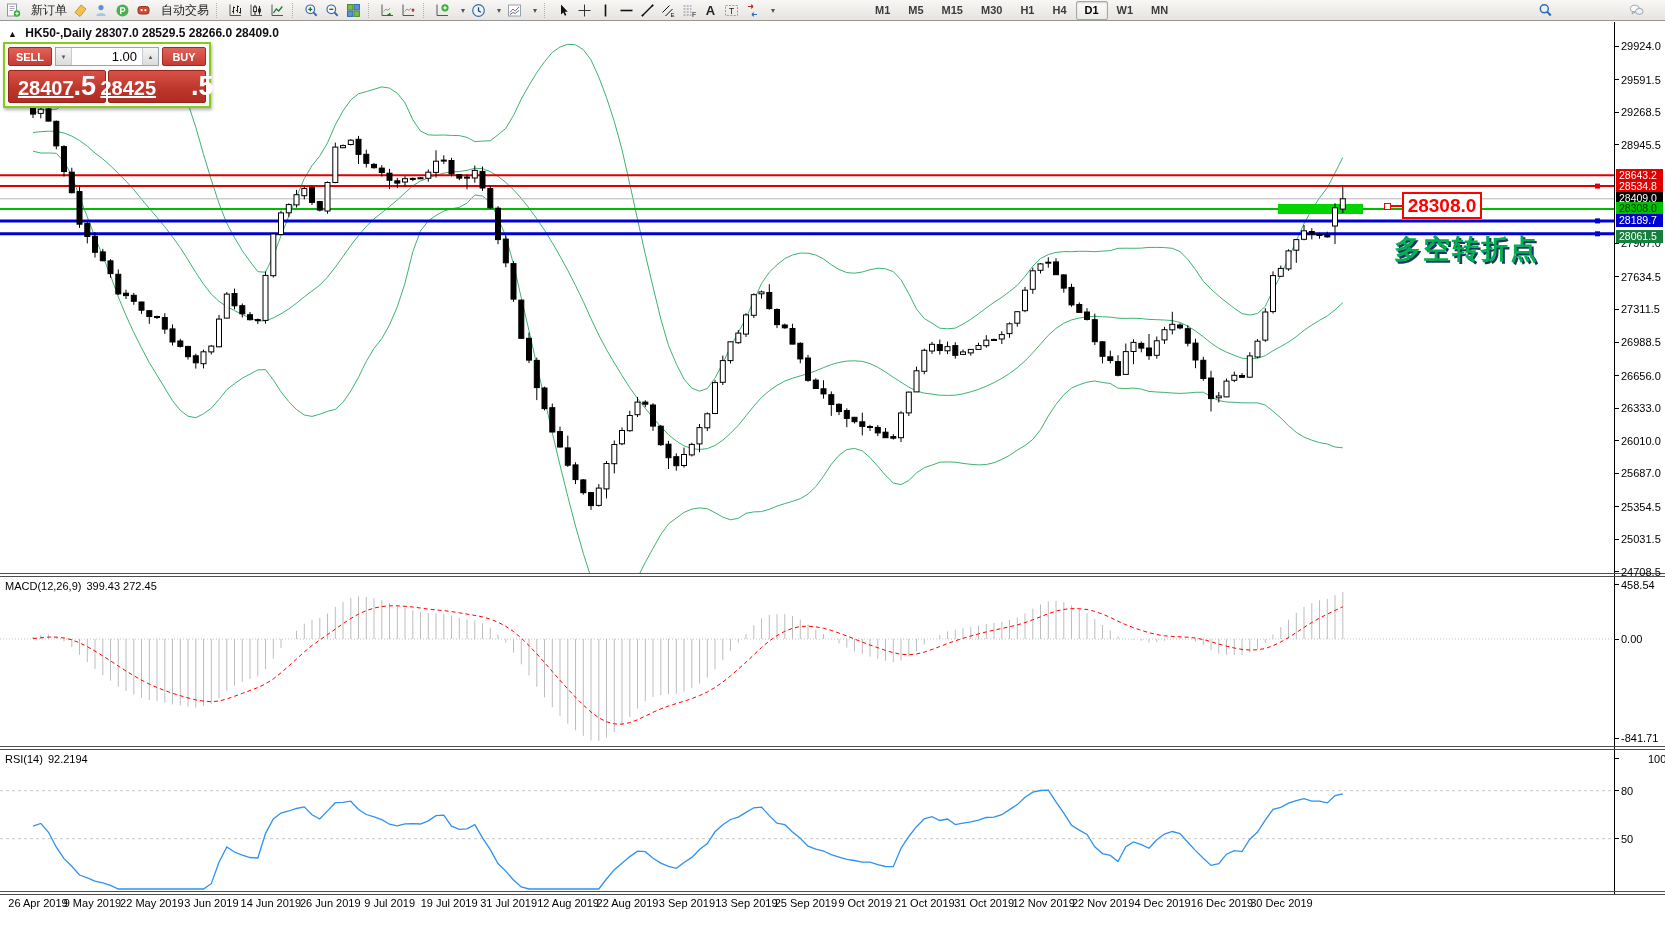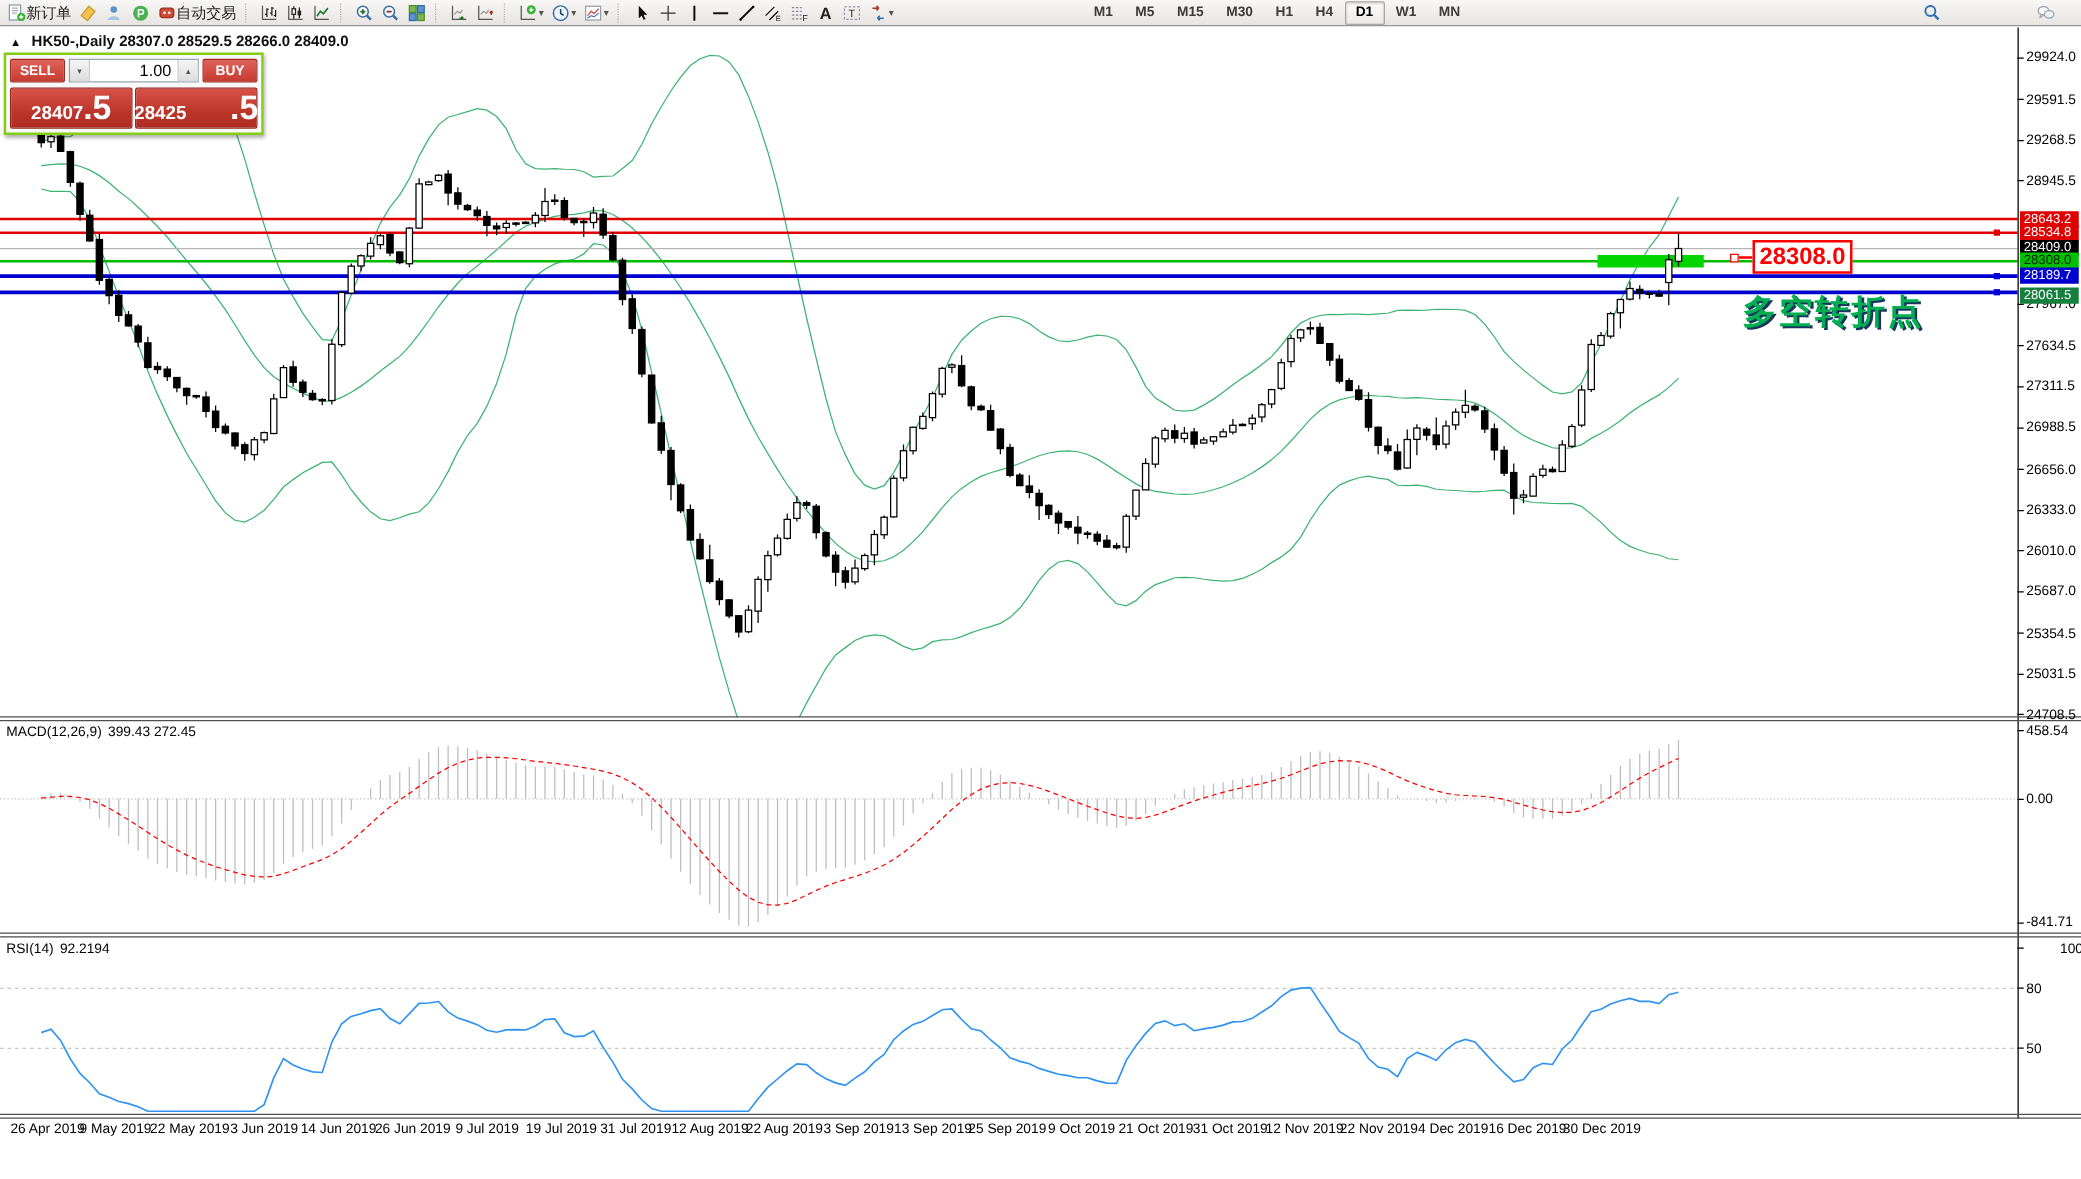--- a/index.html
+++ b/index.html
@@ -3,21 +3,21 @@
 <meta charset="utf-8">
 <style>
   html,body{margin:0;padding:0;background:#fff;}
   #app{position:relative;width:1665px;height:943px;background:#fff;overflow:hidden;
        font-family:"Liberation Sans",sans-serif;}
   
   .toolbar{position:absolute;left:0;top:0;width:1665px;height:21px;box-sizing:border-box;
            background:linear-gradient(#f8f7f5,#e7e4e1);border-bottom:1px solid #979797;
            display:flex;align-items:center;padding:0 3px;z-index:40;}
   .tb-left{display:flex;align-items:center;height:20px;}
-  .tbtn{height:18px;display:inline-flex;align-items:center;justify-content:center;gap:0;
+  .tbtn{height:18px;display:inline-flex;align-items:center;justify-content:center;gap:10px;
         padding:0 3px;border-radius:2px;font-size:12px;color:#222;cursor:default;}
   .ticon{display:inline-flex;align-items:center;}
   .ticon svg{display:block;}
   .caret{font-size:8px;color:#555;margin-left:1px;}
   .tb-sep{width:4px;height:15px;margin:0 4px;border-left:1px dotted #b3b0ac;}
   .tb-tf{position:absolute;left:866px;top:1px;display:flex;align-items:center;height:19px;}
   .tf-btn{font-size:11px;font-weight:bold;color:#3c3c3c;padding:0 8px;height:17px;line-height:17px;
           border:1px solid transparent;border-radius:2px;}
   .tf-btn.active{background:linear-gradient(#fdfdfd,#eceae6);border:1px solid #a7a7a7;
                  box-shadow:inset 0 1px 2px #d0cecb;color:#000;}
@@ -39,21 +39,21 @@
             justify-content:center;font-size:7px;color:#555;}
   .vol-spin.dn{border-right:1px solid #c5cbd0;}
   .vol-spin.up{border-left:1px solid #c5cbd0;}
   .vol-val{flex:1;font-size:13px;color:#000;display:flex;align-items:center;justify-content:flex-end;
            padding-right:5px;}
   .tp-price{position:absolute;top:26px;height:33px;color:#fff;display:flex;align-items:baseline;
             justify-content:center;background:linear-gradient(180deg,#d95248,#bc352b 60%,#b02c23);
             border:1px solid #96241c;border-radius:2px;box-sizing:border-box;}
   .sell-price{left:3px;width:98px;}
   .buy-price{right:3px;width:98px;gap:35px;}
-  .pr-main{font-size:15px;font-weight:bold;line-height:31px;}
+  .pr-main{font-size:20px;font-weight:bold;line-height:31px;text-decoration:underline;}
   .pr-big{font-size:27px;font-weight:bold;line-height:31px;}
   
   .axl{position:absolute;font-size:11px;color:#000;white-space:nowrap;z-index:20;}
   .tick{position:absolute;width:5px;height:1px;background:#000;left:1614px;z-index:20;}
   .tag{position:absolute;left:1616px;width:47px;height:13px;font-size:10.5px;line-height:13px;
        padding-left:3px;box-sizing:border-box;z-index:21;}
   .sep-line{position:absolute;left:0;width:1665px;height:1px;background:#4f4f4f;z-index:15;}
   .axis-v{position:absolute;left:1614px;top:22px;width:1px;height:873px;background:#000;z-index:14;}
   .panel-label{position:absolute;font-size:11px;color:#000;z-index:22;}
   .panel-label .vals{margin-left:5px;text-align:center;}

